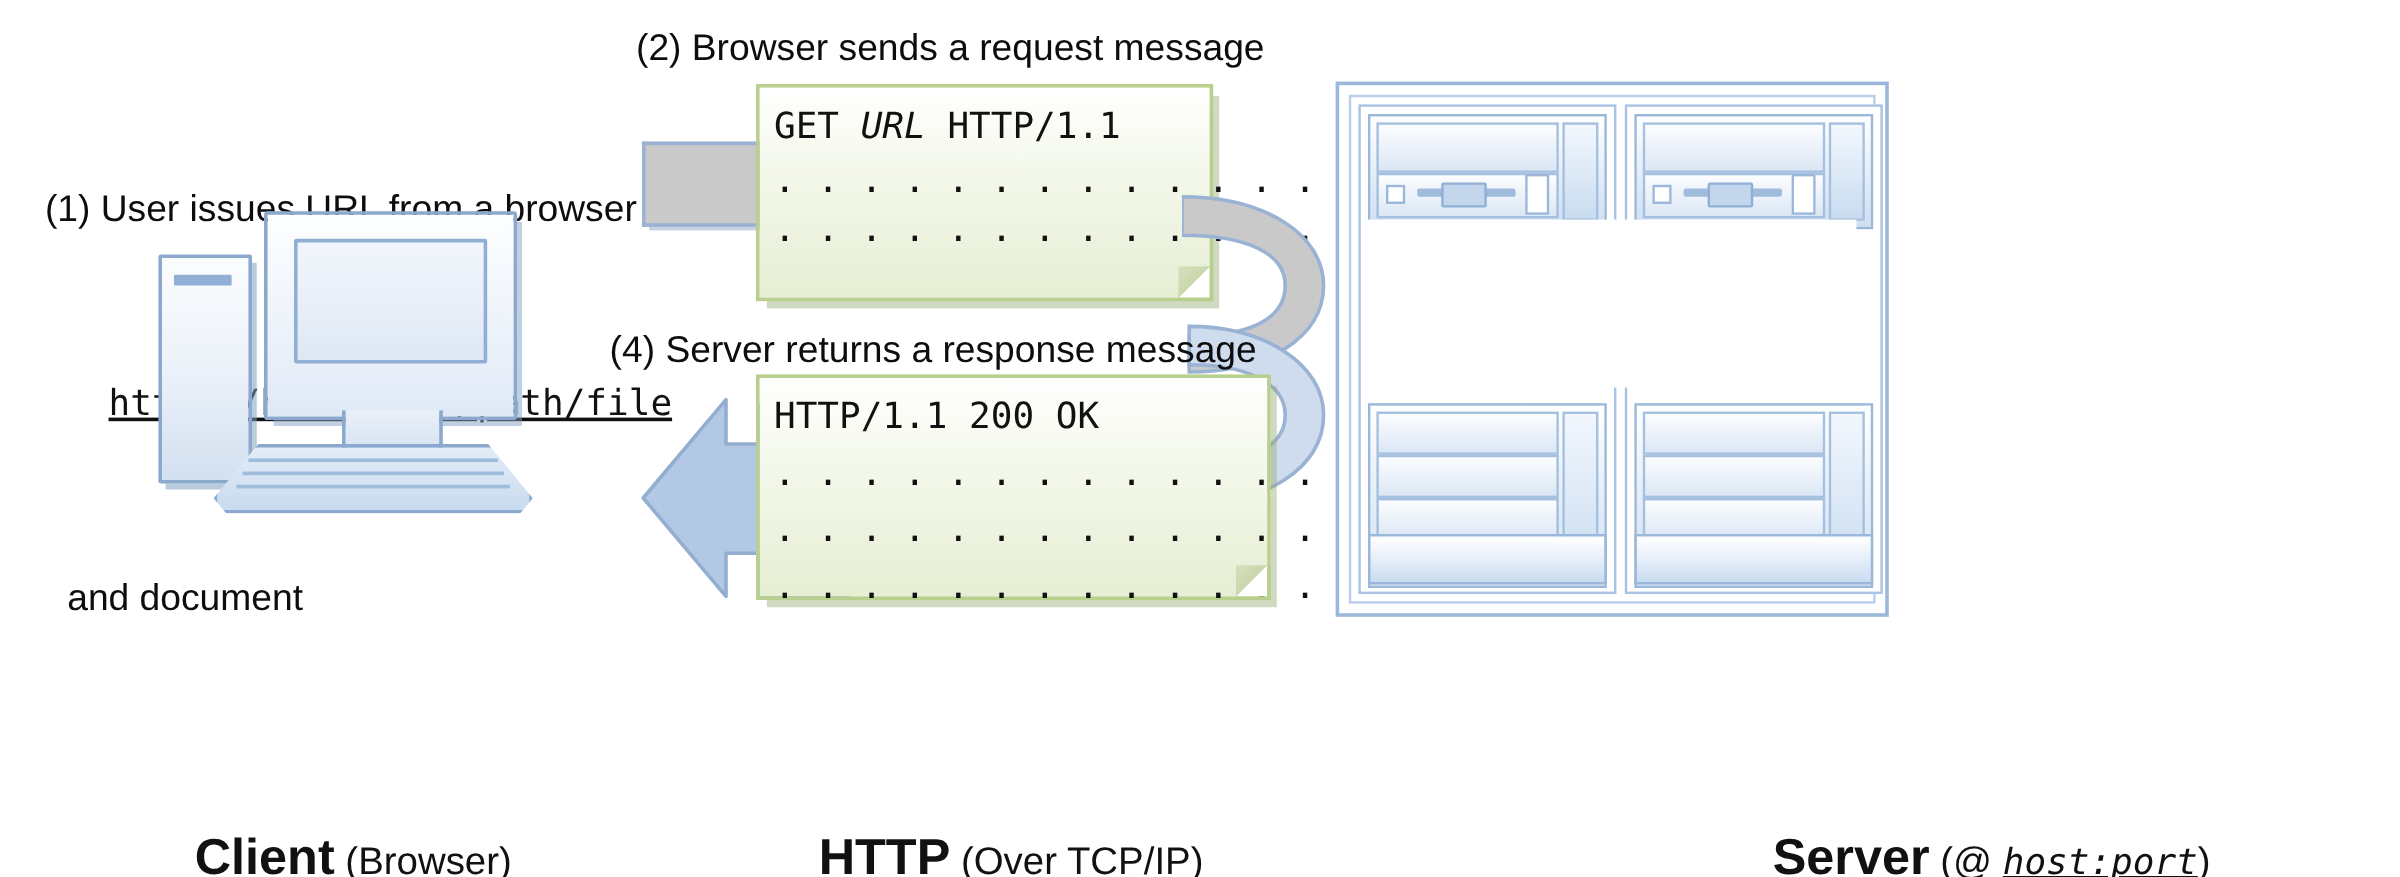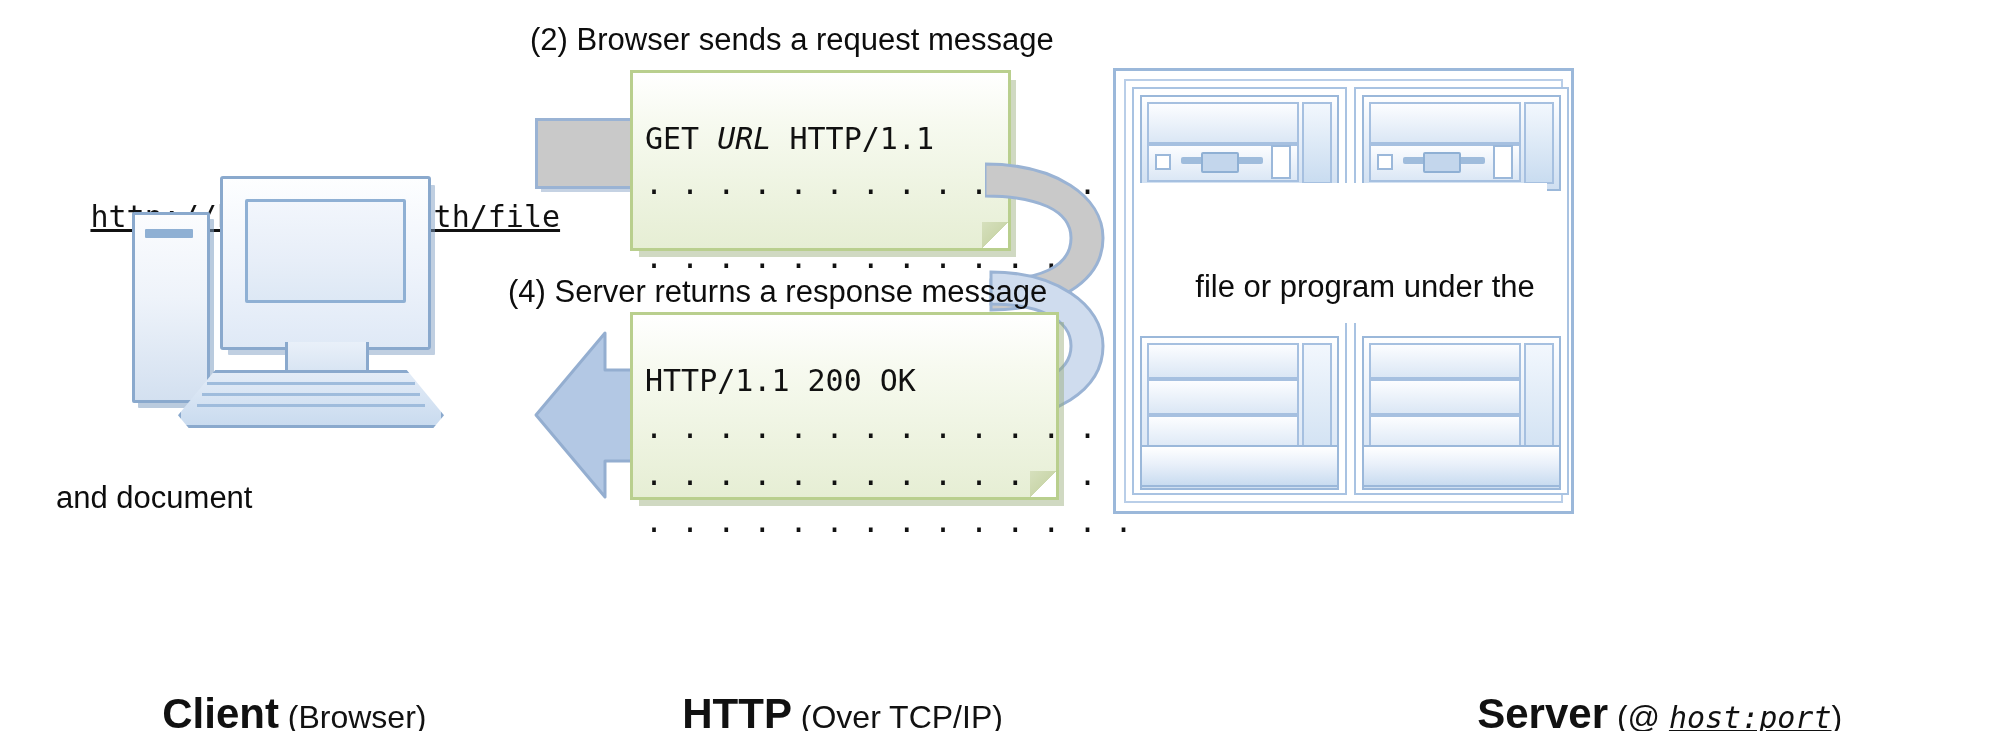--- a/index.html
+++ b/index.html
@@ -8,21 +8,21 @@
 
   .abs{position:absolute;}
 
   
   .caption{
     font-family:"Liberation Sans",sans-serif;
     font-size:31px;line-height:40px;color:#0d0d0d;white-space:pre;text-align:center;
   }
   .mono{
     font-family:"DejaVu Sans Mono","Liberation Mono",monospace;
-    font-size:30px;line-height:41px;color:#111;white-space:pre;margin-top:33px;
+    font-size:30px;line-height:41px;color:#111;white-space:pre;
   }
   .mono i{font-style:italic;}
   .ul{text-decoration:underline;}
 
   
   #client-computer{left:120px;top:170px;width:400px;height:240px;}
 
   .tower{
     position:absolute;left:12px;top:42px;width:72px;height:185px;
     background:linear-gradient(to bottom,#fbfcfe 0%,#eef3fa 45%,#d3e0f0 100%);
@@ -138,20 +138,21 @@
   
   .legend{font-size:40px;line-height:44px;white-space:pre;color:#111;}
   .legend b{font-weight:bold;font-size:42px;}
   .legend span.sub{font-size:32px;}
   .legend i{font-style:italic;}
 </style>
 </head>
 <body>
 
 <div class="abs caption" id="step1" style="left:8px;top:74px;">
+  <div>(1) User issues URL from a browser</div>
   <div style="padding-left:48px;margin-top:2px;">
     <span class="mono ul" style="font-size:30px;">http://host:port/path/file</span>
   </div>
 </div>
 
 <div class="abs" id="client-computer">
   <div class="tower">
     <div class="tower-slot"></div>
   </div>
   <div class="monitor">
@@ -254,21 +255,20 @@
       </div>
 
       <div class="shelf" style="bottom:6px;"></div>
     </div>
 
   </div>
 </div>
 
 <div class="abs" id="server-caption">
   <div class="caption" style="padding-top:4px;">
-    <div style="padding-left:46px;">file or program under the</div>
   </div>
 </div>
 
 <div class="abs legend" style="left:140px;top:648px;">
   <b>Client</b><span class="sub"> (Browser)</span>
 </div>
 
 <div class="abs legend" style="left:660px;top:648px;">
   <b>HTTP</b><span class="sub"> (Over TCP/IP)</span>
 </div>

